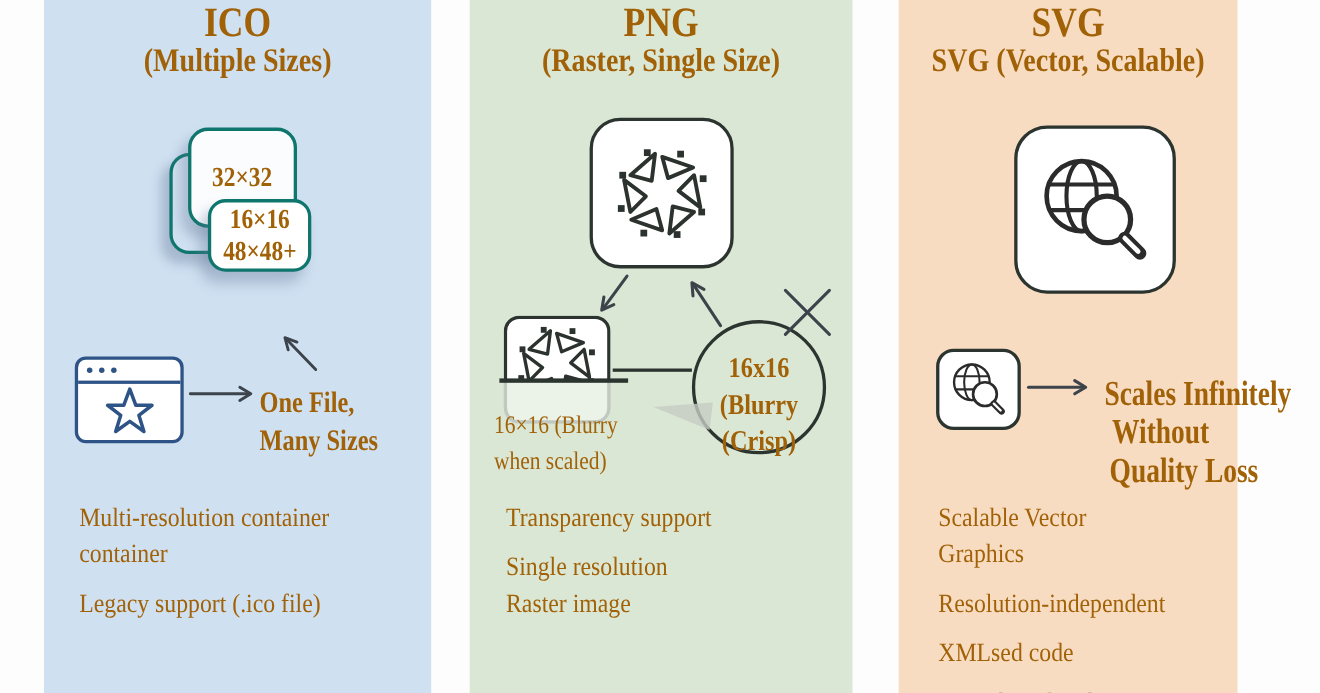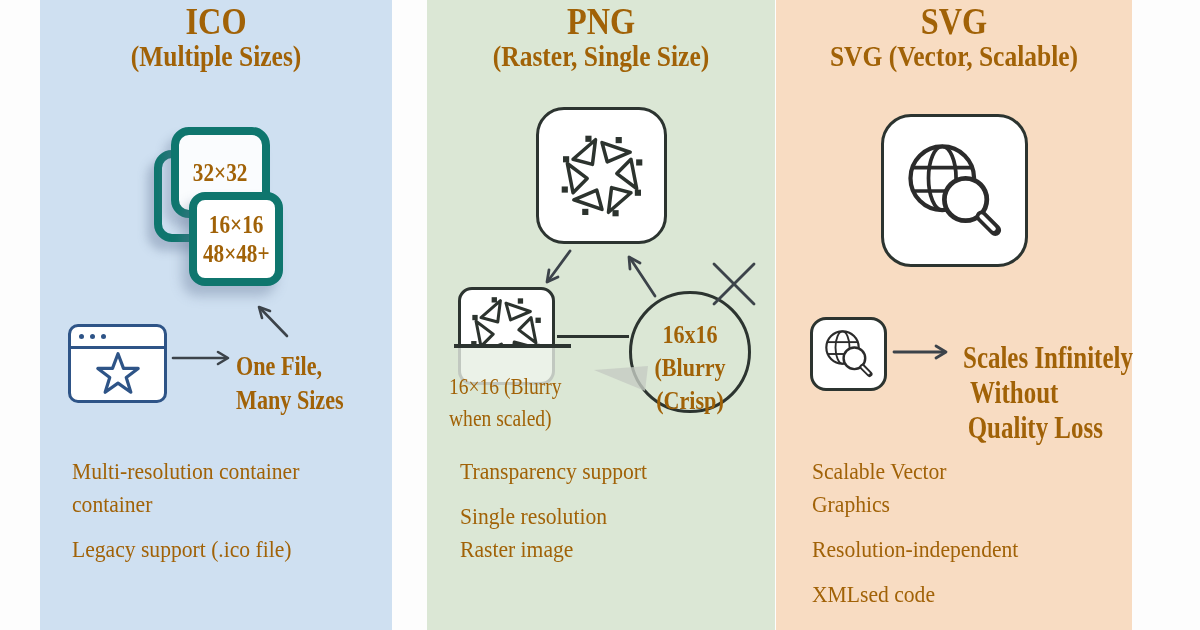--- a/index.html
+++ b/index.html
@@ -1,37 +1,37 @@
 <!DOCTYPE html>
 <html><head>
 <meta charset="utf-8">
 <style>
   html,body{margin:0;padding:0;background:#fdfdfd;}
   .canvas{position:relative;width:1200px;height:630px;overflow:hidden;background:#fdfdfd;
           font-family:Liberation Serif, serif;color:#a16207;}
   .col{position:absolute;top:0;height:630px;}
   .col1{left:40px;width:352px;background:#cfe0f1;z-index:1;}
   .col2{left:427px;width:348px;background:#dbe7d5;z-index:3;}
-  .col3{left:776px;width:356px;background:#f8dcc2;z-index:2;}
+  .col3{left:817px;width:308px;background:#f8dcc2;z-index:2;}
 
   .col h1{position:absolute;top:-2px;left:0;width:100%;margin:0;text-align:center;
           font-size:38px;line-height:46px;font-weight:bold;transform:scaleX(.85);}
   .col h2{position:absolute;top:38px;left:0;width:100%;margin:0;text-align:center;
           font-size:30px;line-height:36px;font-weight:bold;transform:scaleX(.85);}
 
   .overlay{position:absolute;left:0;top:0;pointer-events:none;}
 
   
-  .sq{position:absolute;border:8px solid #0f766e;box-sizing:border-box;margin-top:11px;}
+  .sq{position:absolute;border:3px solid #0f766e;box-sizing:border-box;}
   .sq.back {left:114px;top:139px;width:80px;height:92px;border-radius:18px;background:#cfe0f1;
             box-shadow:-7px 9px 10px rgba(100,118,150,.38);z-index:1;}
   .sq.mid  {left:131px;top:116px;width:99px;height:91px;border-radius:18px;background:#fafcfe;
             box-shadow:-7px 9px 10px rgba(100,118,150,.32);z-index:2;
             display:flex;align-items:center;justify-content:center;}
-  .sq.front{left:149px;top:181px;width:94px;height:94px;border-radius:16px;background:#ffffff;
+  .sq.front{left:149px;top:181px;width:94px;height:66px;border-radius:16px;background:#ffffff;
             box-shadow:-7px 10px 12px rgba(100,118,150,.38);z-index:3;
             display:flex;flex-direction:column;align-items:center;justify-content:center;}
   .sq-label{font-size:25px;font-weight:bold;line-height:29px;transform:scaleX(.85);white-space:nowrap;}
 
   .browser{position:absolute;left:28px;top:324px;width:99px;height:79px;background:#fff;
            border:3px solid #2e5487;border-radius:10px;box-sizing:border-box;z-index:2;}
   .browser .bar{height:19px;border-bottom:3px solid #2e5487;display:flex;align-items:center;padding-left:8px;}
   .browser .bar i{display:block;width:5px;height:5px;border-radius:50%;background:#2e5487;margin-right:6px;}
   .browser .body{display:flex;align-items:center;justify-content:center;height:48px;}
 

